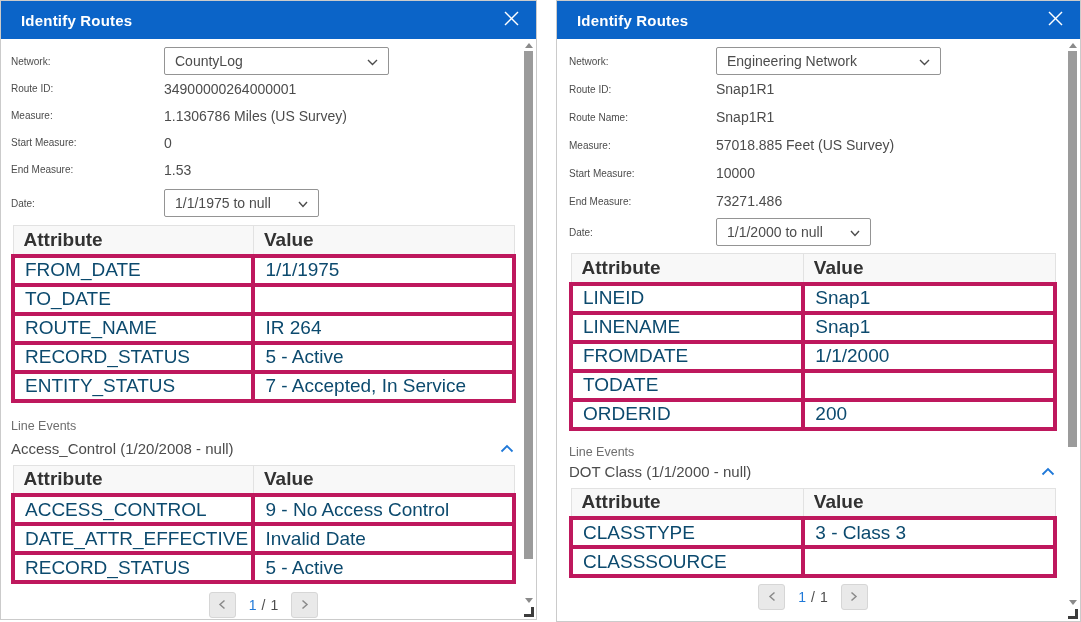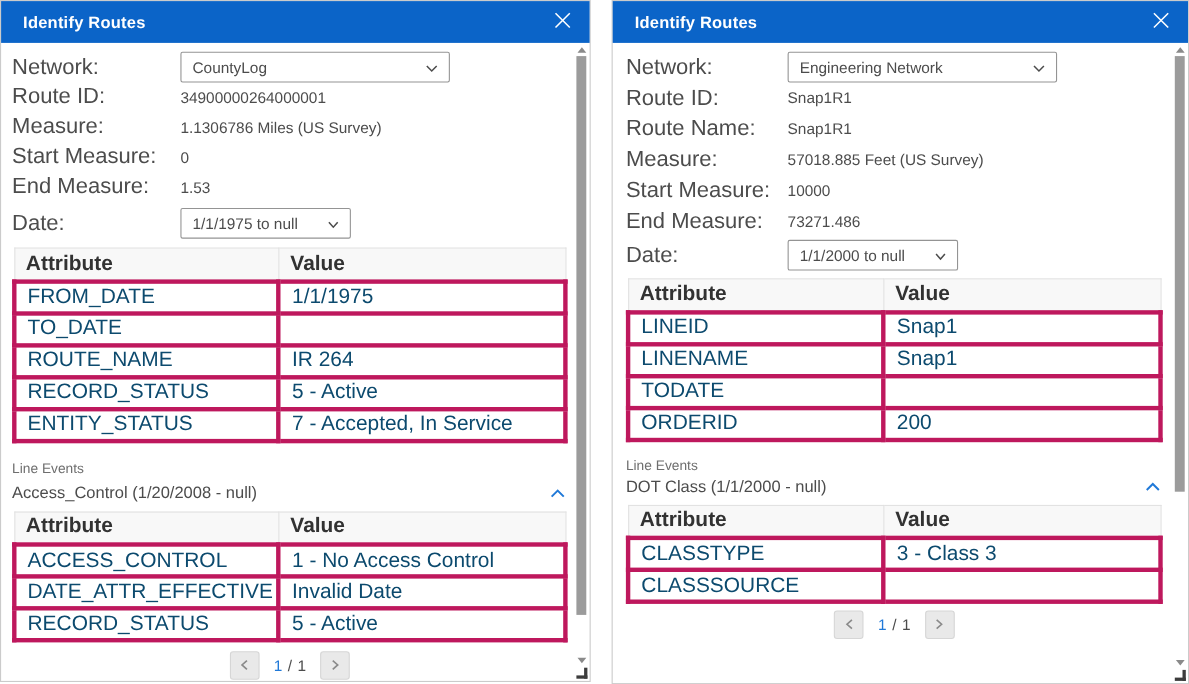--- a/index.html
+++ b/index.html
@@ -18,29 +18,29 @@
     height:38px; background:#0b64c8; display:flex; align-items:center;
     justify-content:space-between; padding:0 14px 0 20px;
   }
   .panel-title { color:#ffffff; font-size:15px; font-weight:bold; letter-spacing:.2px; }
   .close-btn { background:none; border:none; cursor:pointer; display:flex; align-items:center; padding:2px; }
   .panel-body { position:absolute; left:0; right:0; top:38px; bottom:0; overflow:hidden; }
   .p0 .panel-body { padding:8px 20px 8px 10px; }
   .p1 .panel-body { padding:8px 23px 8px 12px; }
 
   .srow { display:flex; align-items:center; }
-  .srow .lbl, .frow .lbl { color:#4c4c4c; font-size:20px; flex:none; }
+  .srow .lbl, .frow .lbl { color:#4c4c4c; font-size:10px; flex:none; }
   .p0 .lbl { width:153px; }
   .p1 .lbl { width:147px; }
   .sel {
     height:28px; border:1px solid #949494; border-radius:2px; background:#fff;
     display:flex; align-items:center; justify-content:space-between;
     padding:0 10px; font-size:14px; color:#4c4c4c; cursor:pointer;
   }
-  .sel-wide { width:245px;gap:47px; }
+  .sel-wide { width:225px;gap:47px; }
   .sel-date { width:155px; }
   .frow { display:flex; align-items:center; font-size:14px; color:#4c4c4c; }
   .p0 .frow { height:27px; }
   .p1 .frow { height:28px; }
   .frow:first-of-type { margin-top:4px; }
 
   table.attr-table { width:100%; border-collapse:collapse; font-size:19px; table-layout:fixed; }
   table.attr-table th {
     background:#f8f8f8; color:#323232; font-weight:600; text-align:left;
     padding:0 10px; height:30px; border:1px solid #e2e2e2;
@@ -183,21 +183,21 @@
       <table class="attr-table mt7">
         <thead>
           <tr>
             <th>Attribute</th>
             <th>Value</th>
           </tr>
         </thead>
         <tbody>
           <tr>
               <td>ACCESS_CONTROL</td>
-              <td>1 - No Access Control</td>
+              <td>9 - No Access Control</td>
             </tr>
           <tr>
               <td>DATE_ATTR_EFFECTIVE</td>
               <td>Invalid Date</td>
             </tr>
           <tr>
               <td>RECORD_STATUS</td>
               <td>5 - Active</td>
             </tr>
         </tbody>
@@ -300,20 +300,24 @@
         <tbody>
           <tr>
               <td>LINEID</td>
               <td>Snap1</td>
             </tr>
           <tr>
               <td>LINENAME</td>
               <td>Snap1</td>
             </tr>
           <tr>
+              <td>FROMDATE</td>
+              <td>1/1/2000</td>
+            </tr>
+          <tr>
               <td>TODATE</td>
               <td></td>
             </tr>
           <tr>
               <td>ORDERID</td>
               <td>200</td>
             </tr>
         </tbody>
       </table>
 

